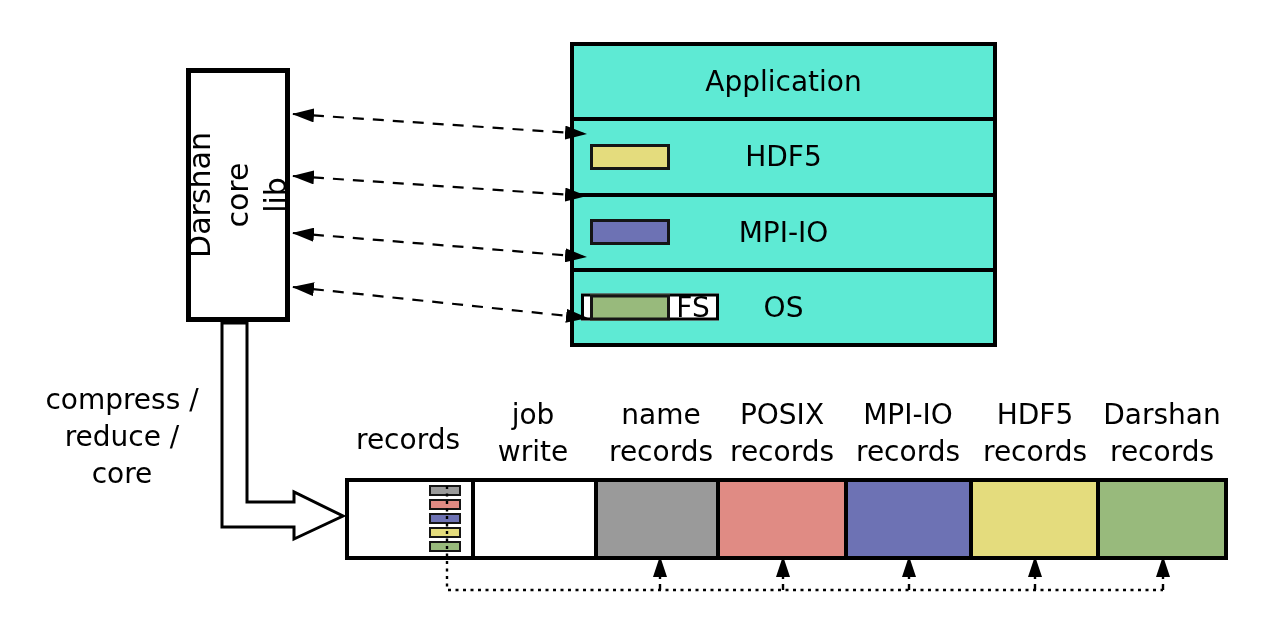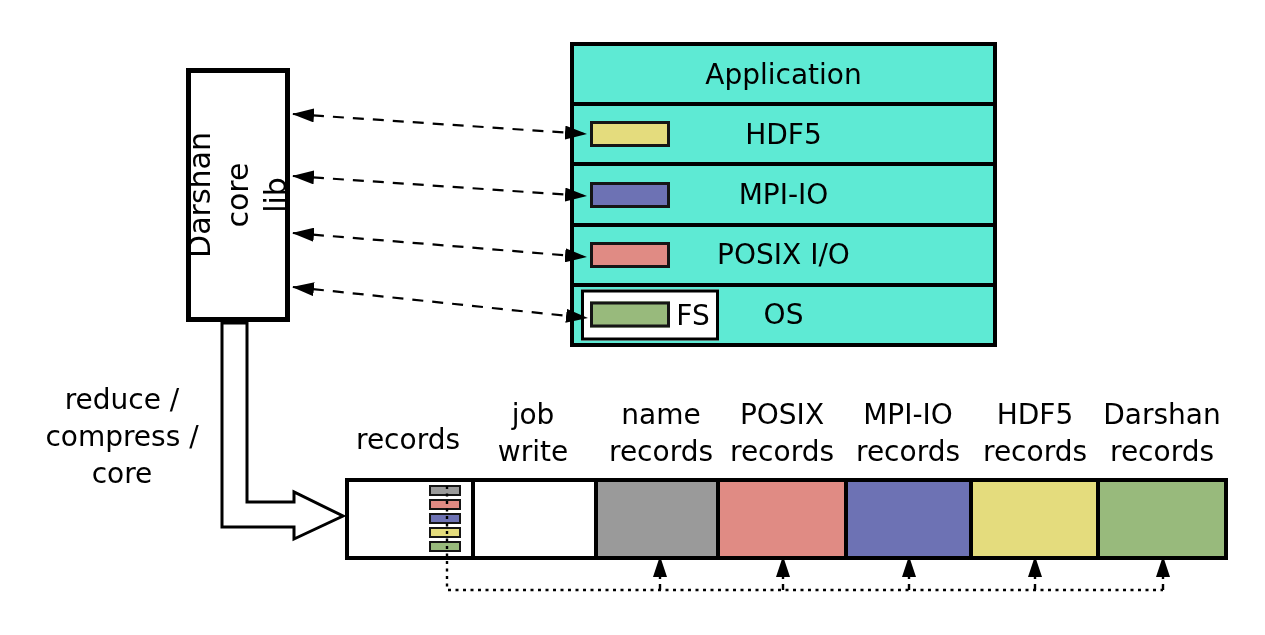--- a/index.html
+++ b/index.html
@@ -34,21 +34,21 @@
   .row-label{
     position:absolute;inset:0;display:flex;align-items:center;justify-content:center;
     font-size:28px;
   }
   .swatch{
     position:absolute;left:16px;top:50%;transform:translateY(-50%);
     width:80px;height:26px;border:3px solid #151515;box-sizing:border-box;
   }
   .fs-box{
     position:absolute;left:7px;top:50%;transform:translateY(-50%);
-    width:138px;height:51px;border:3px solid #000;box-sizing:border-box;
+    width:138px;height:27px;border:3px solid #000;box-sizing:border-box;
     background:#fff;display:flex;align-items:center;
   }
   .fs-swatch{
     margin-left:6px;width:80px;height:26px;border:3px solid #151515;box-sizing:border-box;
   }
   .fs-label{flex:1;text-align:center;font-size:28px;}
   
   .bar{
     position:absolute;left:345px;top:478px;width:883px;height:82px;
     border:4px solid #000;box-sizing:border-box;background:#fff;display:flex;
@@ -71,40 +71,36 @@
 <body>
 
 <div id="canvas">
 
   <div class="darshan-box">
     <div class="darshan-text">Darshan core
 lib</div>
   </div>
 
   <div class="note">
+    <span>compress /</span>
     <span>reduce /</span>
-    <span>compress /</span>
     <span>core</span>
   </div>
 
   <div class="stack">
     <div class="stack-row first">
       <div class="row-label">Application</div>
     </div>
     <div class="stack-row">
       <div class="swatch" style="background-color: rgb(228, 220, 125);"></div>
       <div class="row-label">HDF5</div>
     </div>
     <div class="stack-row">
       <div class="swatch" style="background-color: rgb(109, 114, 180);"></div>
       <div class="row-label">MPI-IO</div>
-    </div>
-    <div class="stack-row">
-      <div class="swatch" style="background-color: rgb(224, 139, 132);"></div>
-      <div class="row-label">POSIX I/O</div>
     </div>
     <div class="stack-row">
       <div class="row-label">OS</div>
       <div class="fs-box">
         <div class="fs-swatch" style="background-color: rgb(152, 186, 124);"></div>
         <div class="fs-label">FS</div>
       </div>
     </div>
   </div>
 

